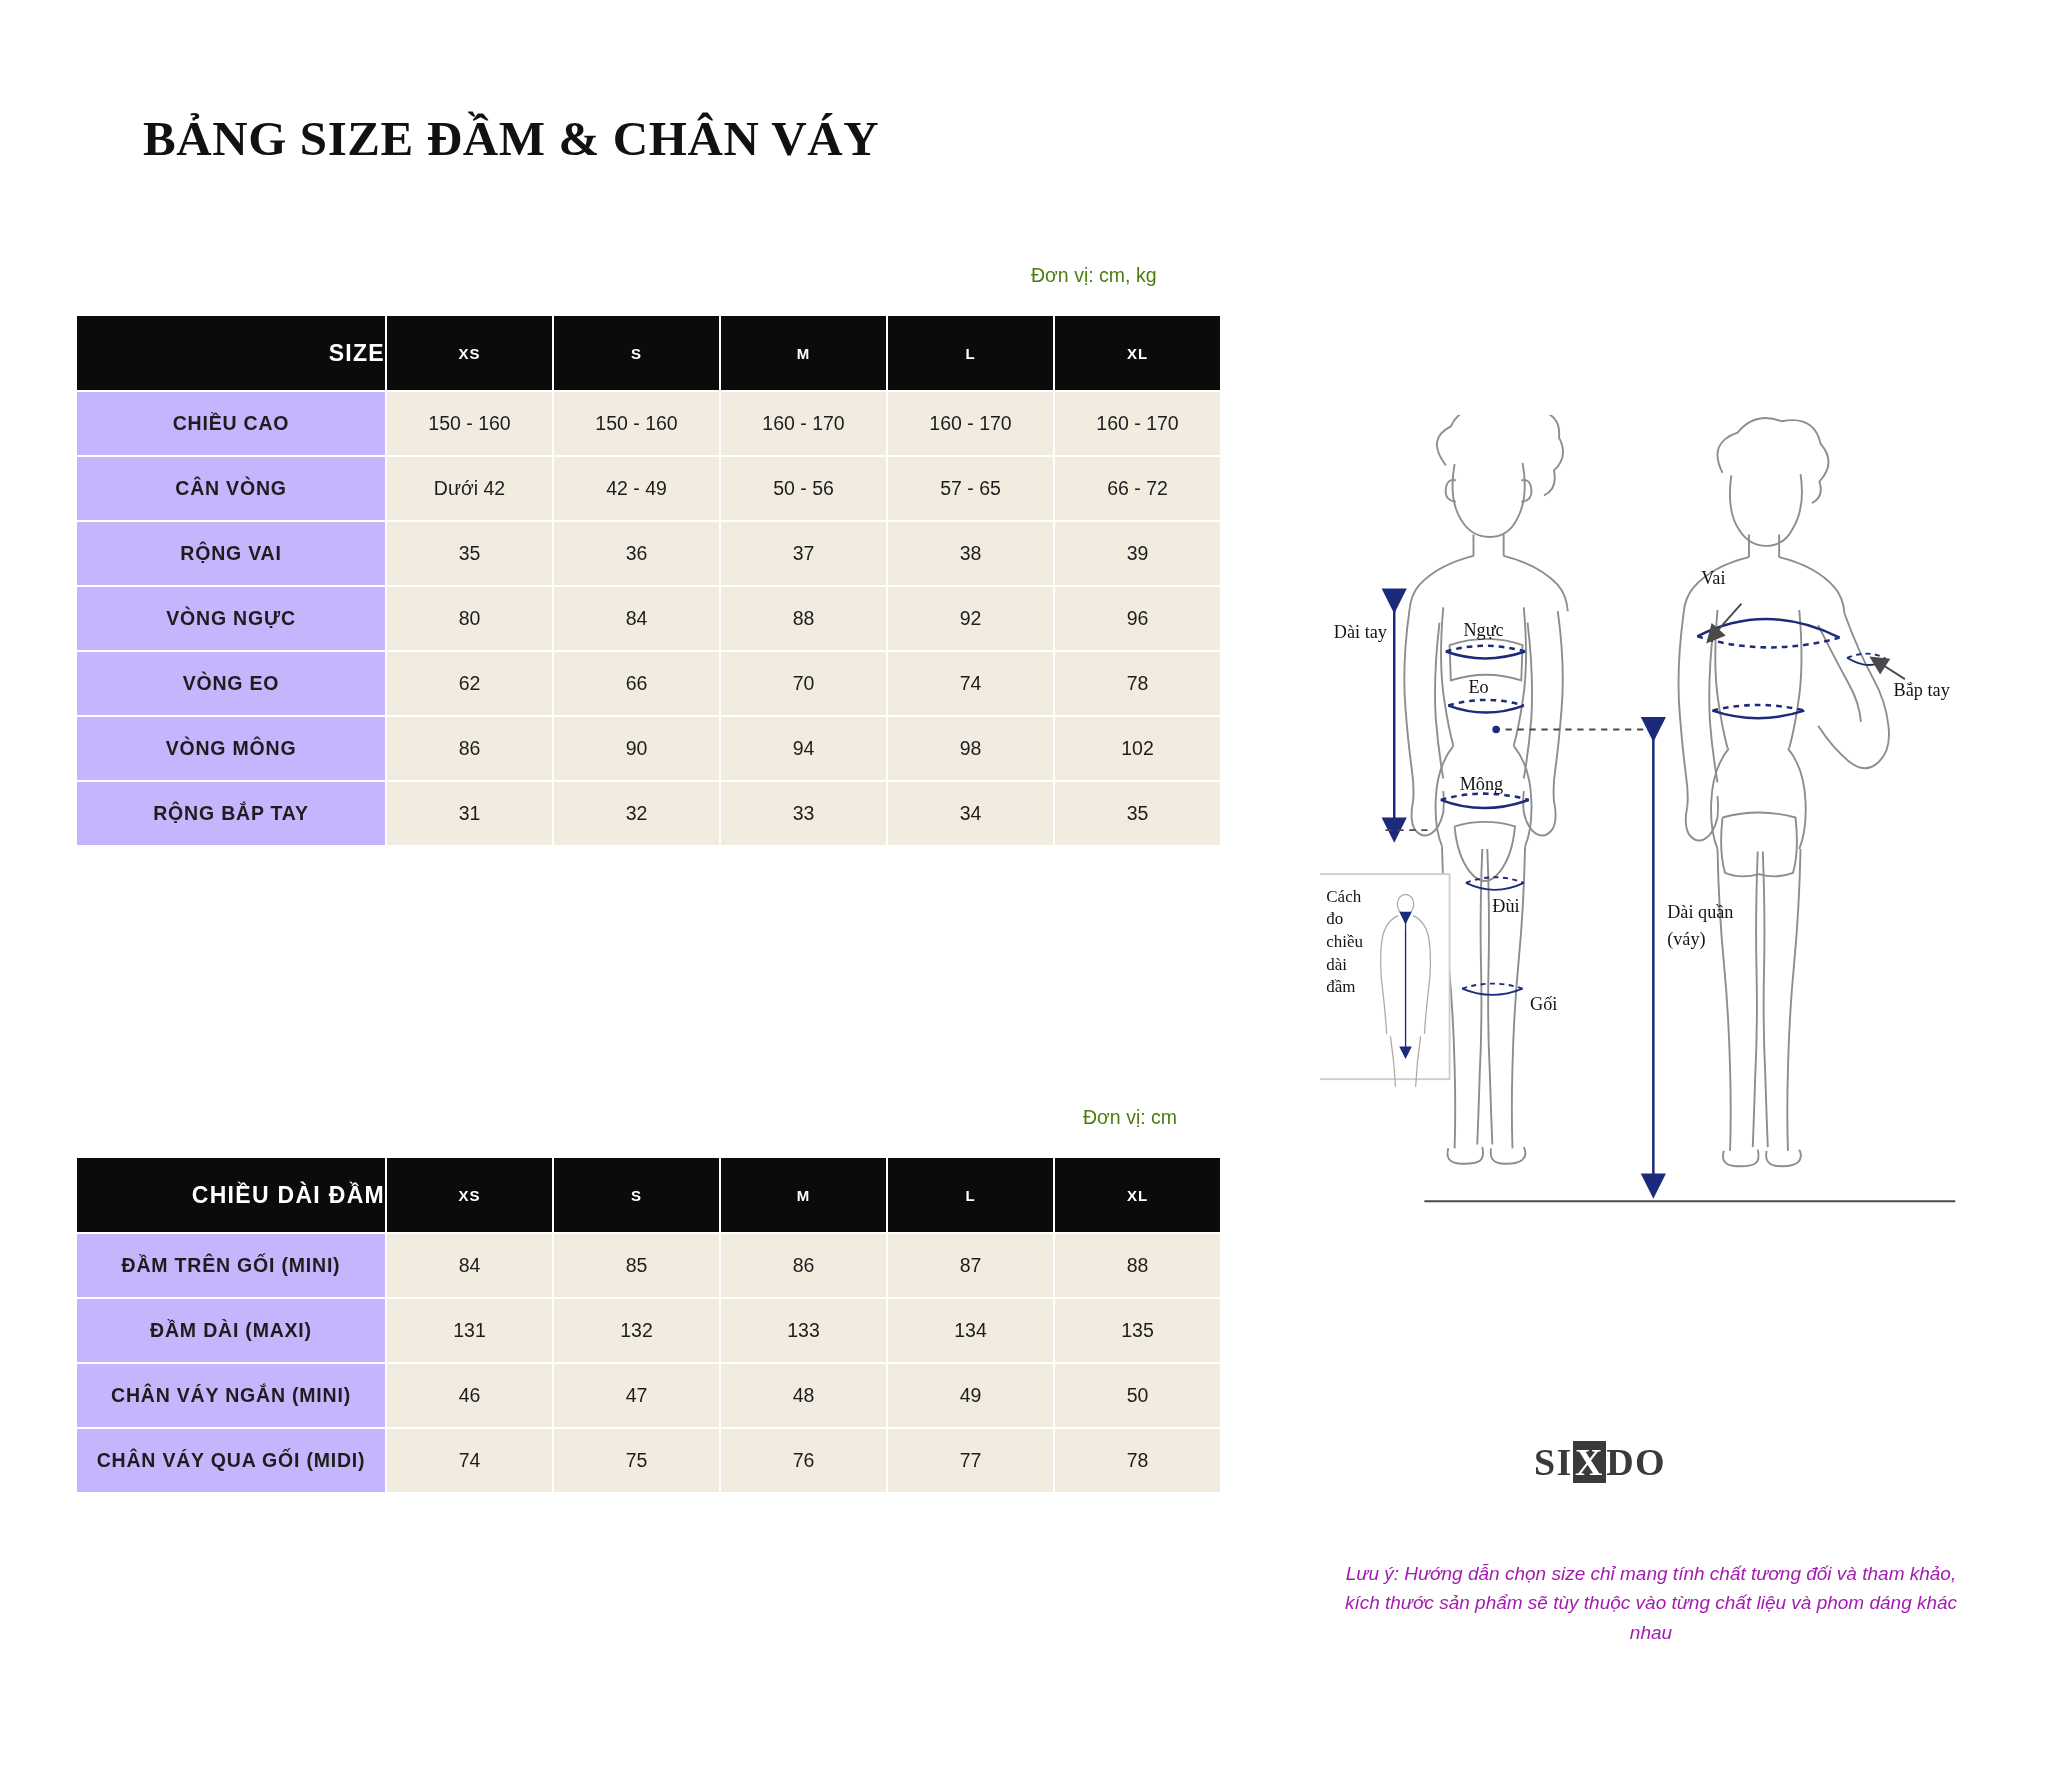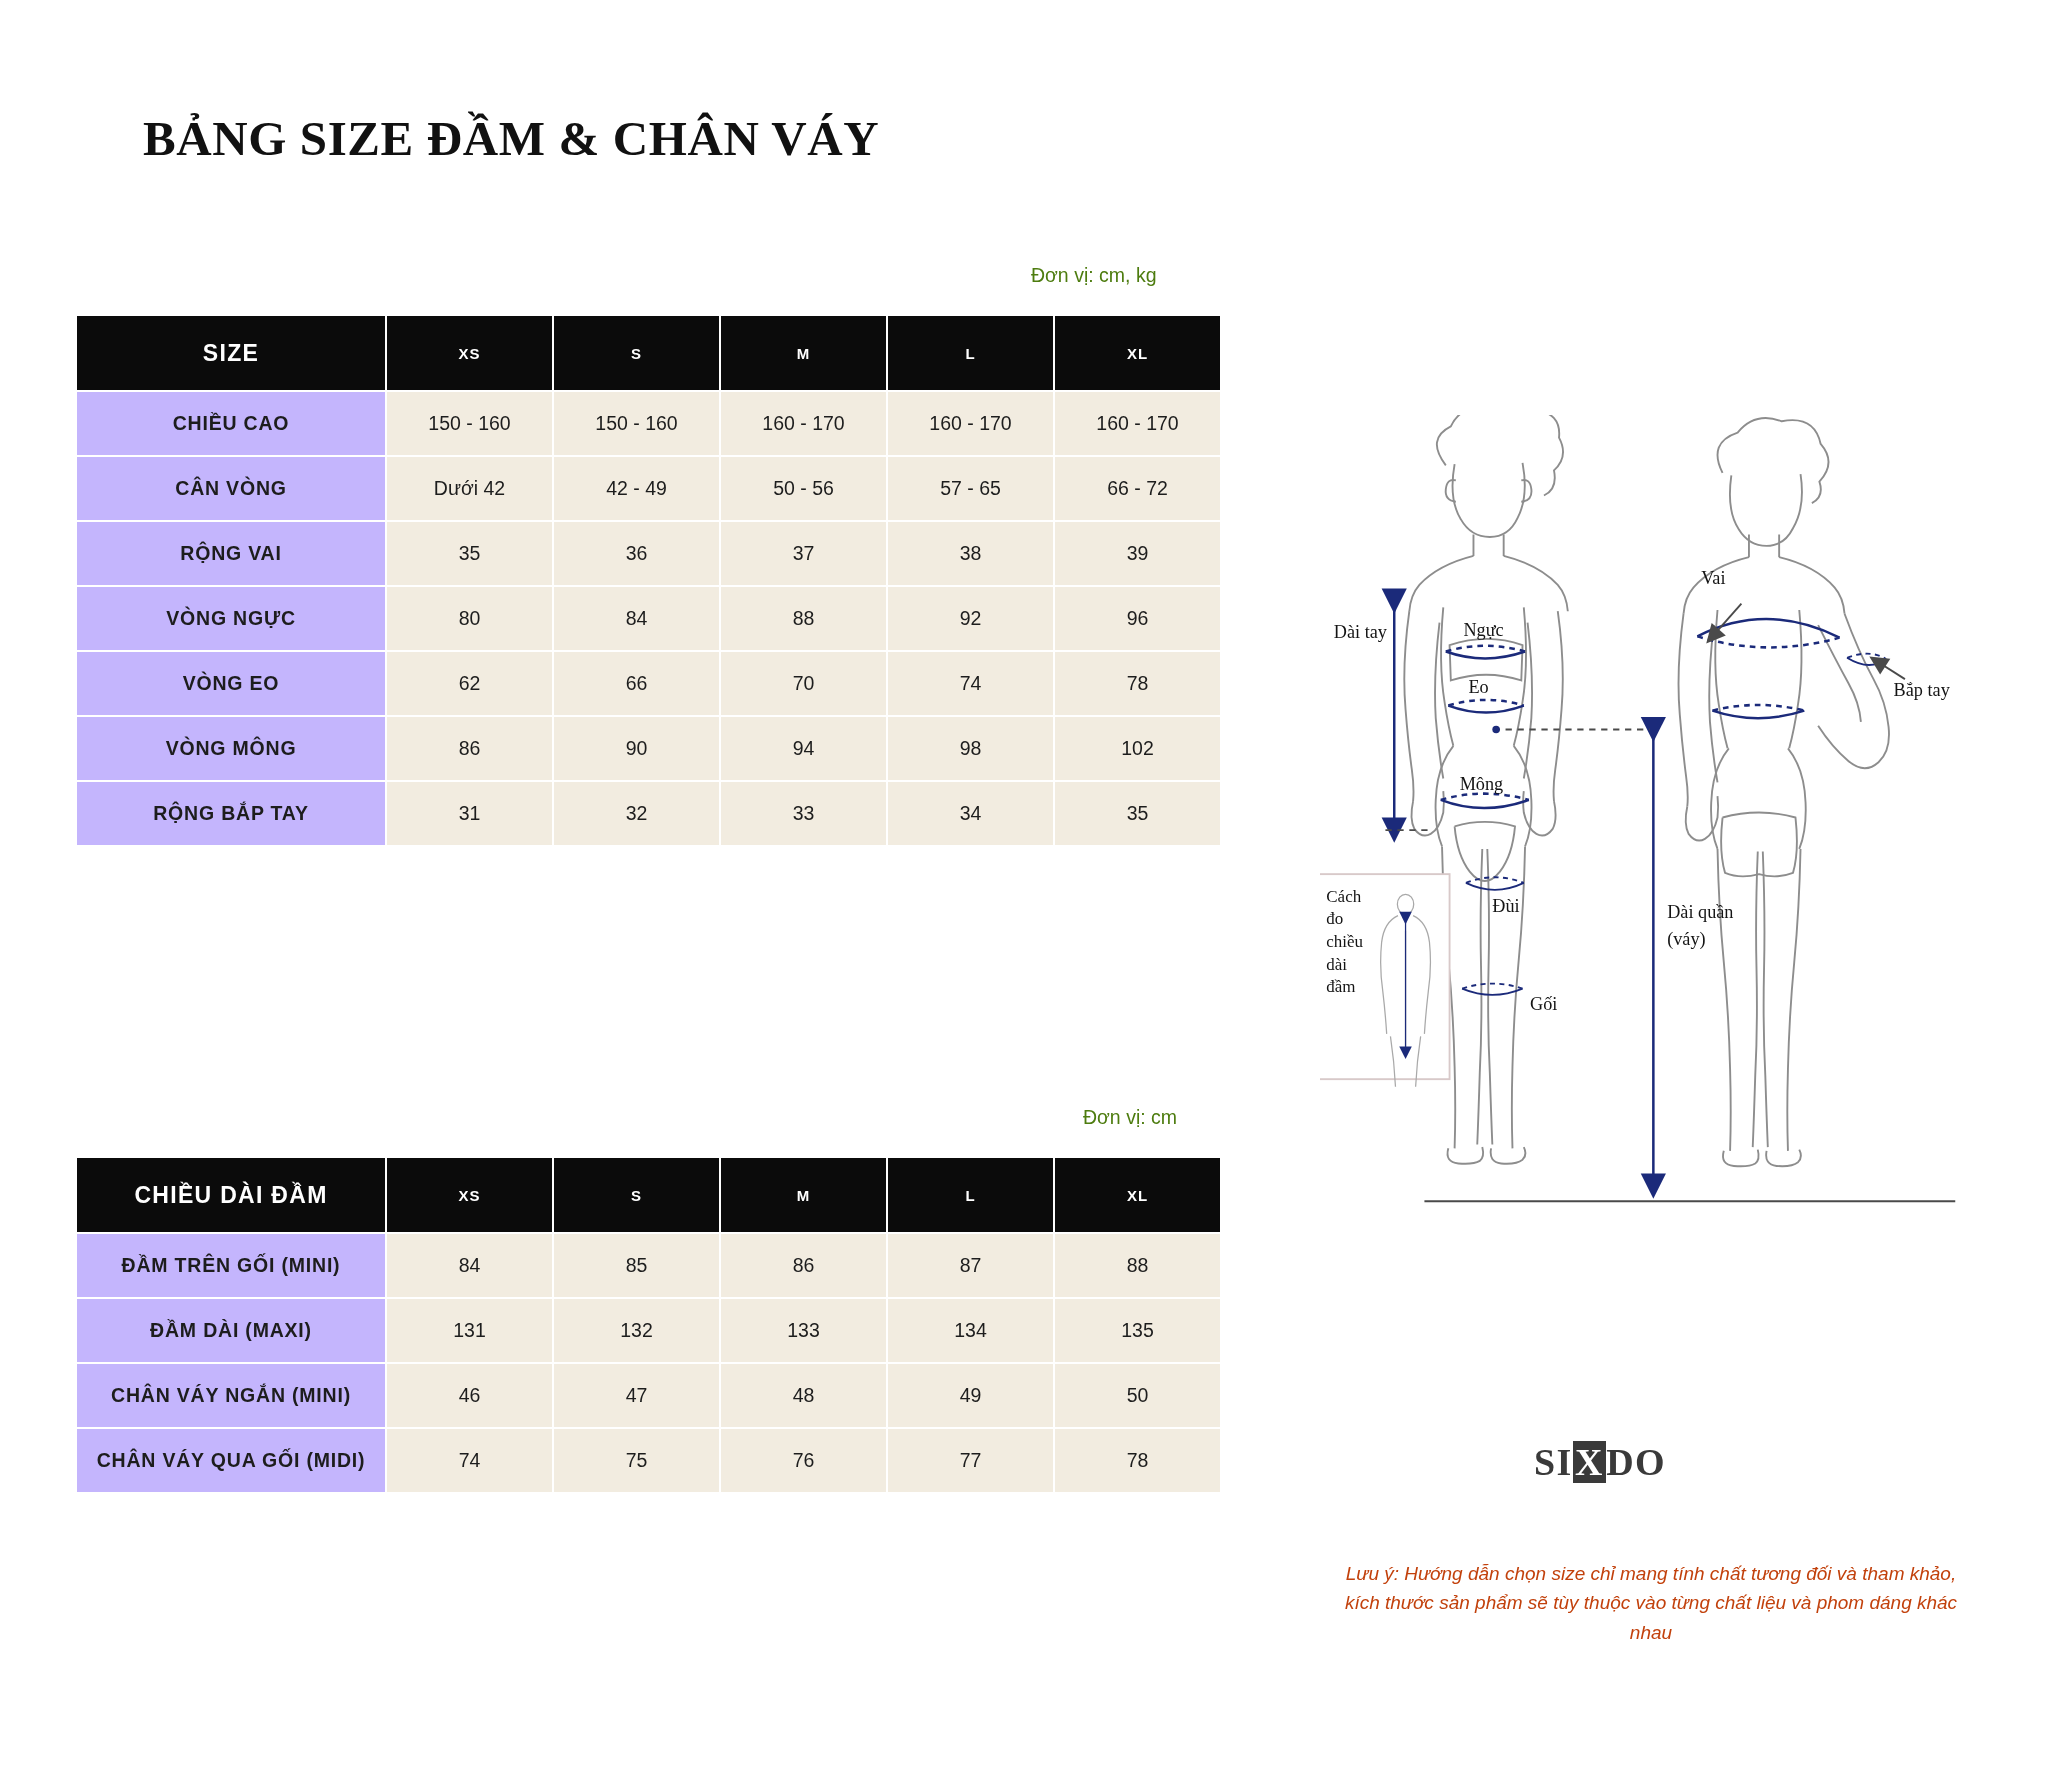--- a/index.html
+++ b/index.html
@@ -62,20 +62,21 @@
     background: #0b0b0b;
     color: #ffffff;
     font-weight: 700;
     font-size: 15px;
     letter-spacing: 0.9px;
     height: 74px;
   }
   .size-table thead th.rowhead {
     font-size: 23px;
     letter-spacing: 1.3px;
+    text-align: right;
   }
   #table-lengths thead th.rowhead { font-size: 23px; }
   .size-table tbody td {
     background: #f2ece0;
   }
   .size-table tbody td.rowhead {
     background: #c4b5fd;
     font-weight: 700;
     font-size: 19.5px;
     letter-spacing: 0.8px;
@@ -105,21 +106,21 @@
   .brand .x { color: #ffffff; background: #3a3a3a; padding: 0 2.5px; }
 
   .note {
     position: absolute;
     left: 1327px; top: 1559px;
     width: 648px;
     text-align: center;
     font-size: 19px;
     line-height: 1.55;
     font-style: italic;
-    color: #c2410c;
+    color: #a21caf;
   }
 </style>
 </head>
 <body>
 
 <div class="page">
 
   <div class="title">BẢNG SIZE ĐẦM &amp; CHÂN VÁY</div>
 
   <div class="unit-label" id="unit-1">Đơn vị: cm, kg</div>

